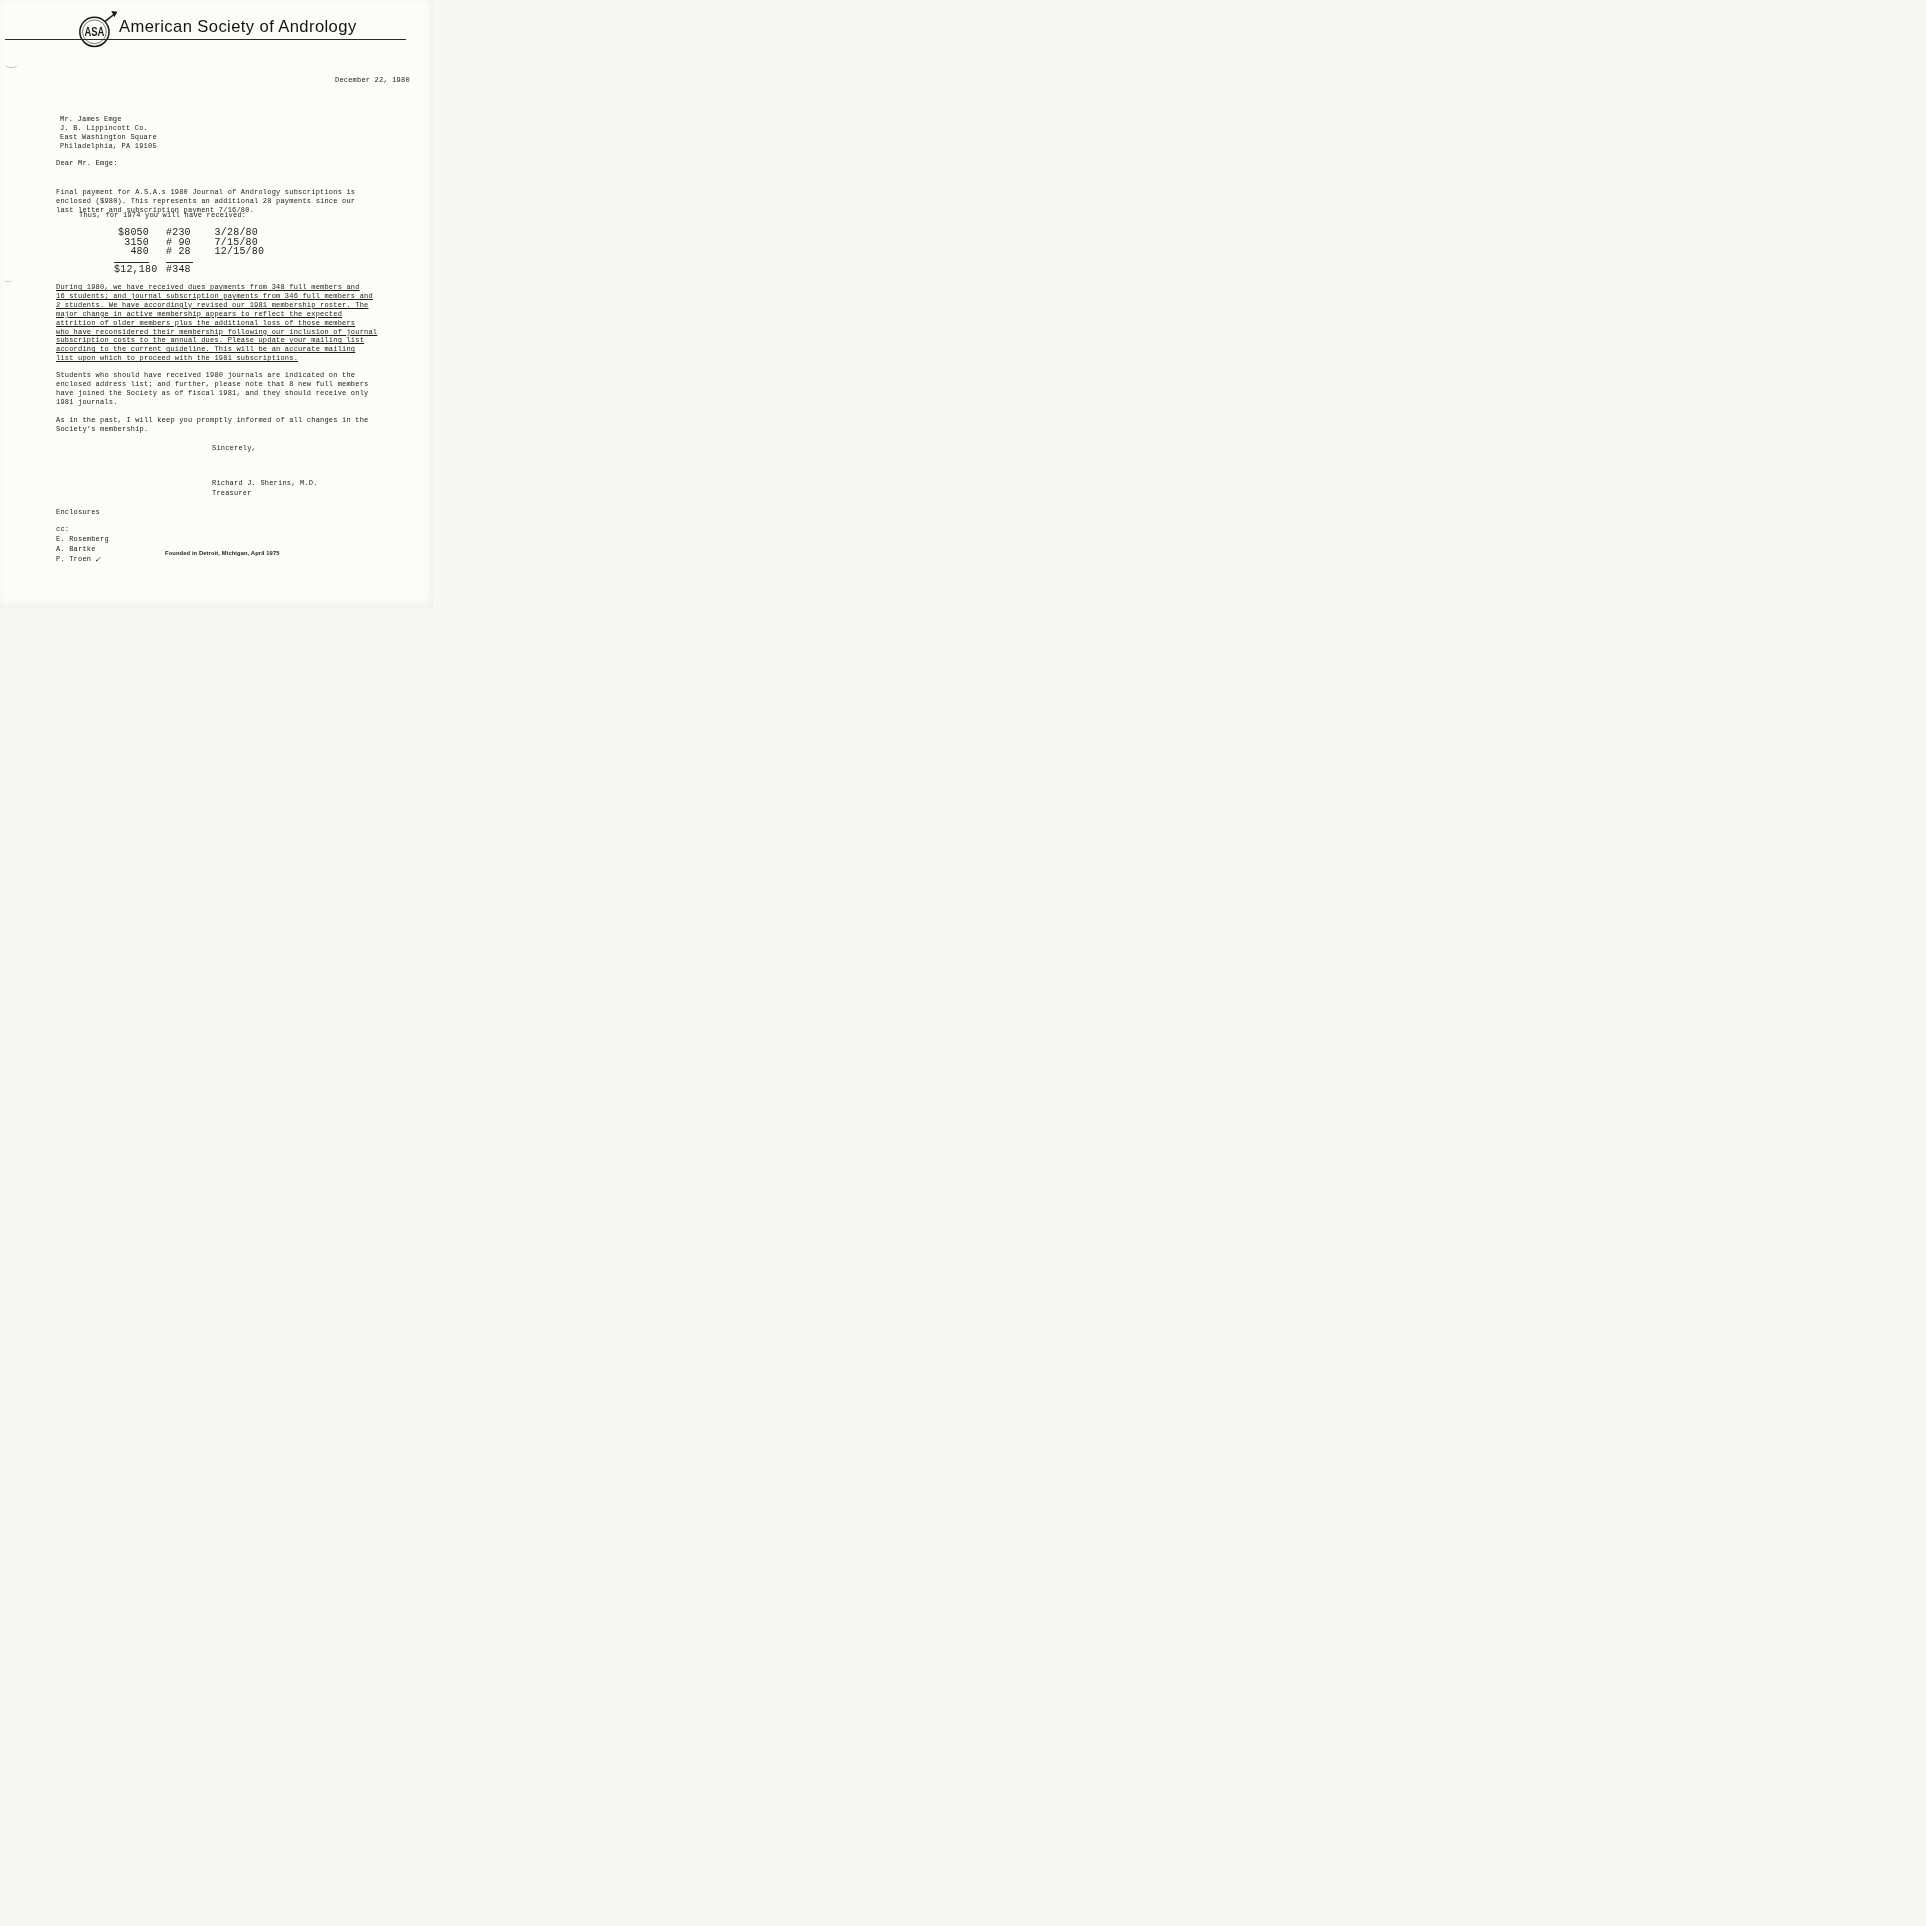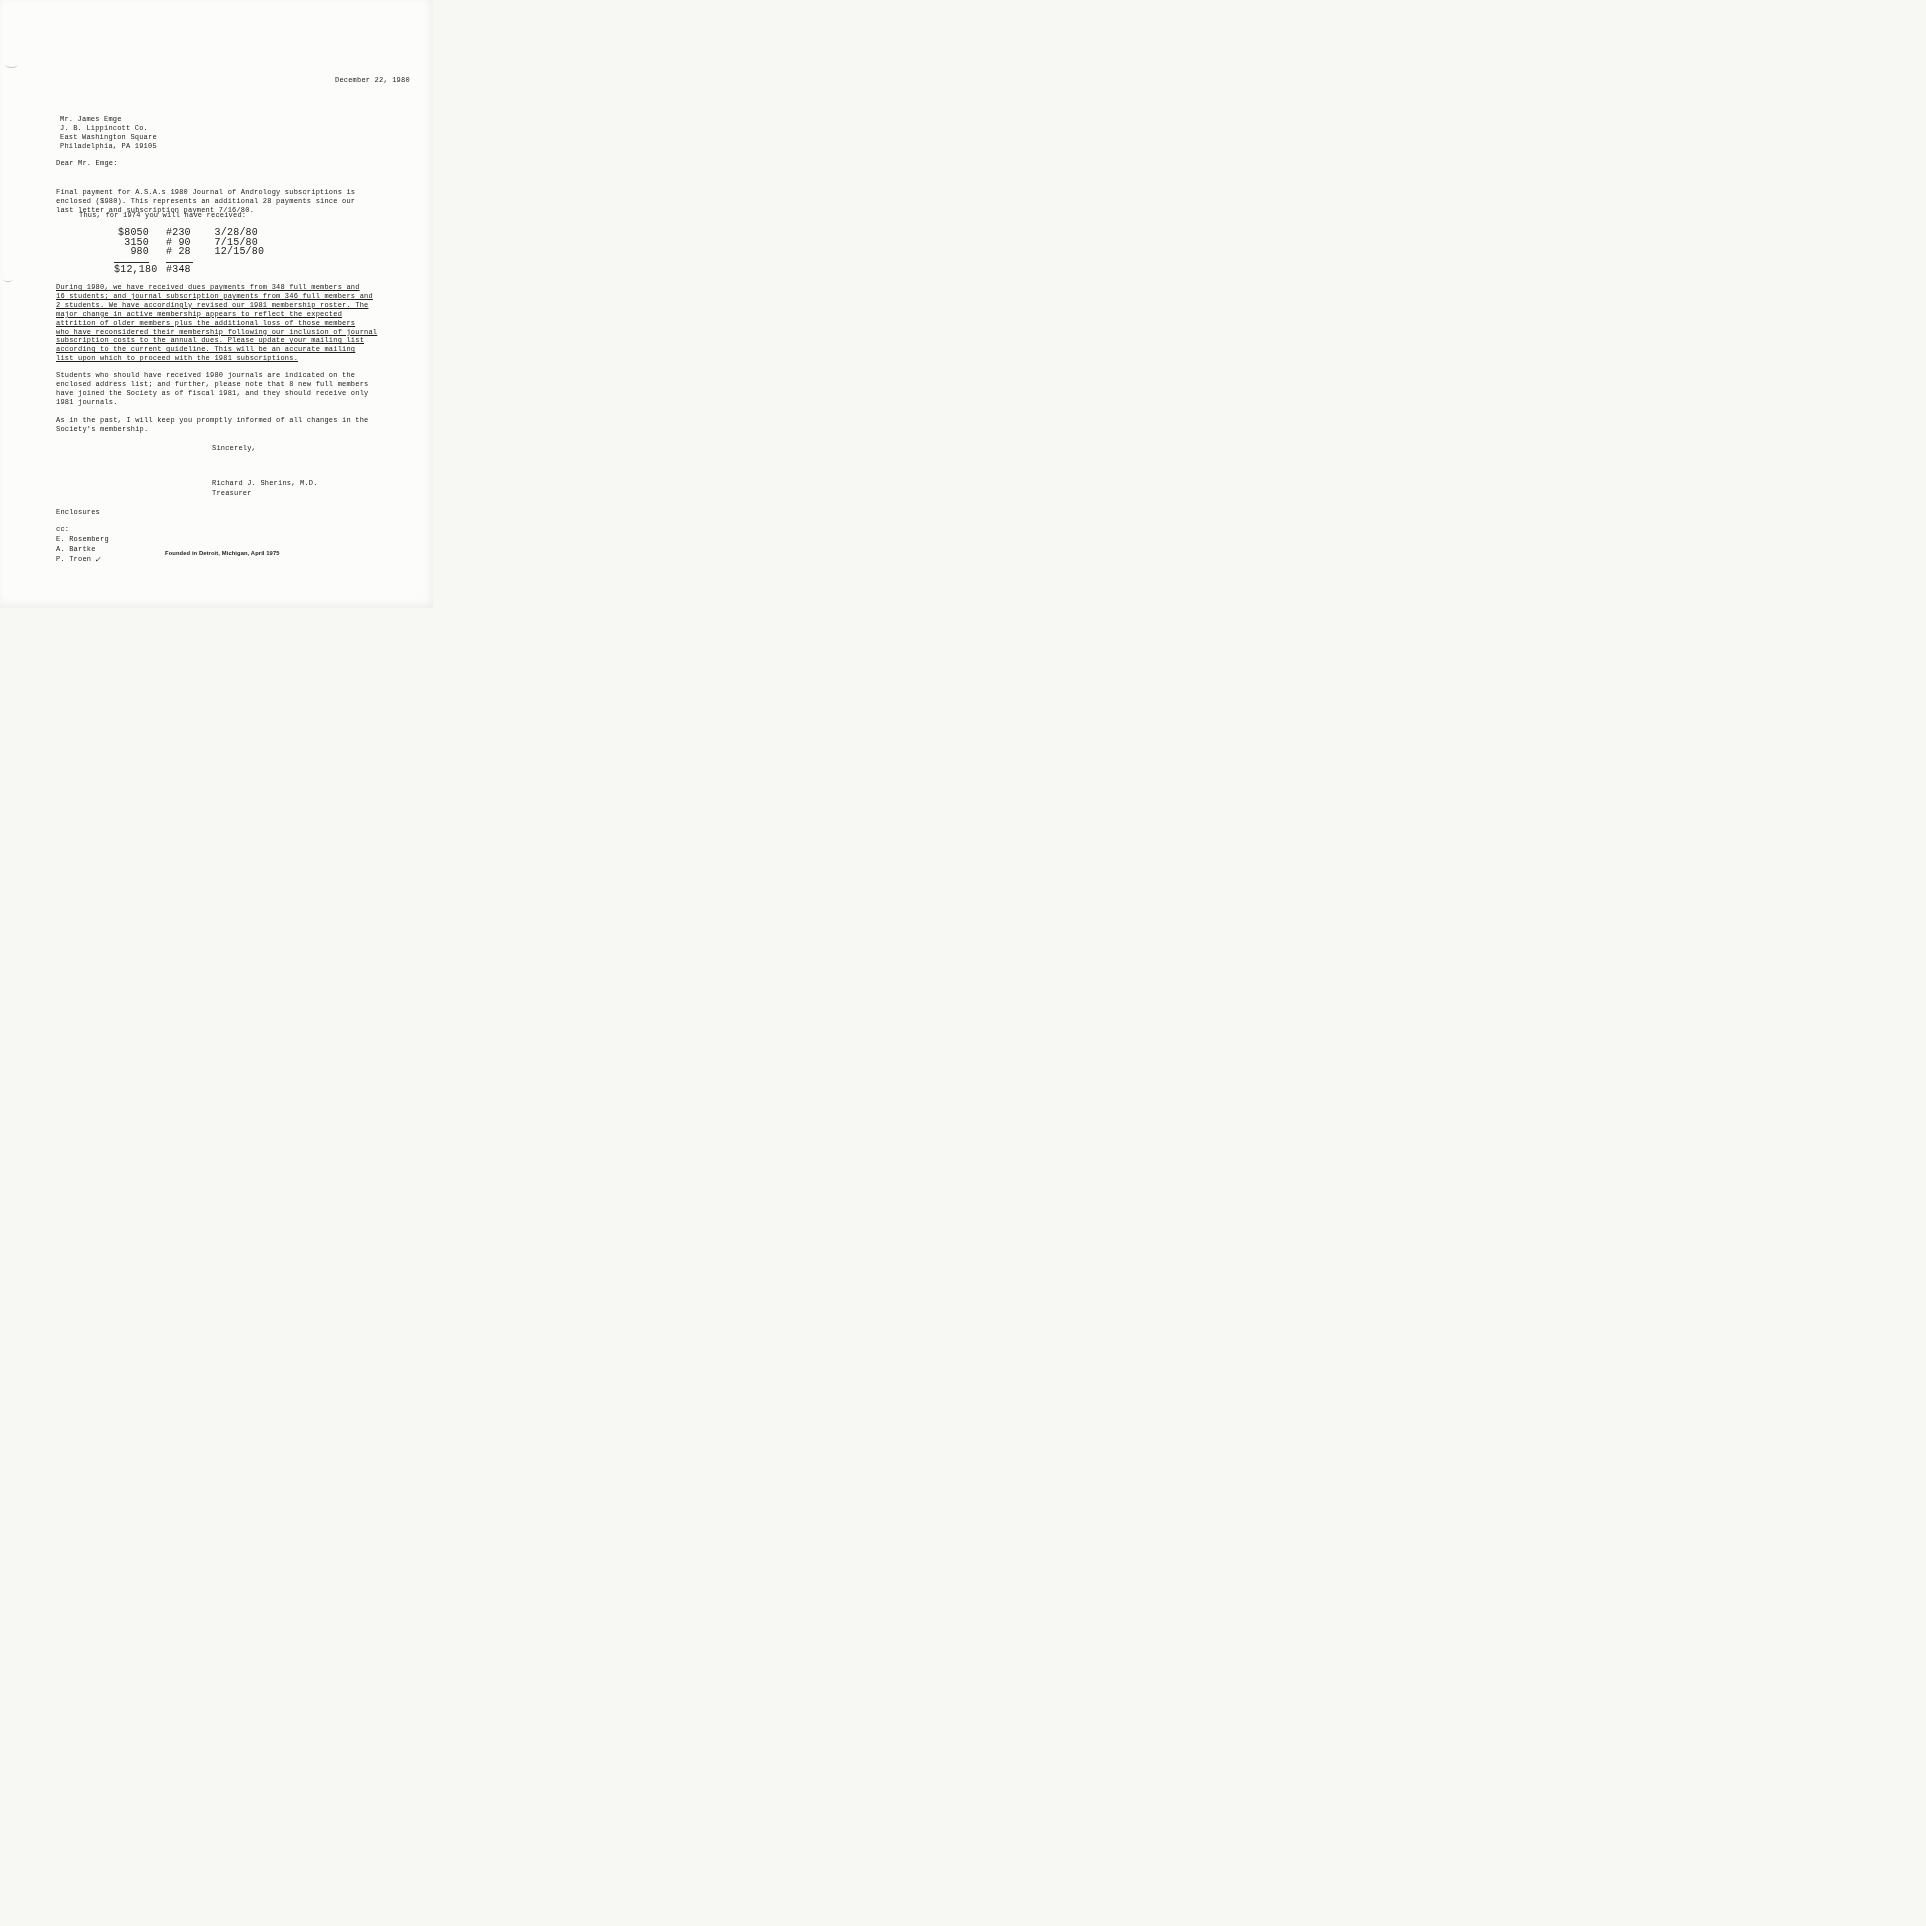--- a/index.html
+++ b/index.html
@@ -61,20 +61,31 @@
   
   .artifact { position: absolute; border: 0; border-bottom: 0.8px solid #9a9a96; border-radius: 0 0 50% 50%; opacity: 0.55; }
   .artifact.a1 { left: 5.4px; top: 61px; width: 13px; height: 7px; }
   .artifact.a2 { left: 3.1px;  top: 276px; width: 10px; height: 6.2px; }
 </style>
 </head>
 <body>
 
 <div class="page">
 
+  <header class="letterhead">
+    <svg class="logo" width="43" height="39" viewBox="0 0 112 100" aria-hidden="true">
+      <circle cx="48" cy="56" r="38" fill="none" stroke="#1a1a1a" stroke-width="4"></circle>
+      <circle cx="48" cy="56" r="31" fill="none" stroke="#1a1a1a" stroke-width="1.5"></circle>
+      <line x1="76" y1="29" x2="101" y2="9" stroke="#1a1a1a" stroke-width="4"></line>
+      <polygon points="92,2 108,4 100,18" fill="#1a1a1a"></polygon>
+      <text x="48" y="67" text-anchor="middle" font-family="Liberation Sans, sans-serif" font-size="33" font-weight="bold" fill="#1a1a1a" textLength="52" lengthAdjust="spacingAndGlyphs">ASA</text>
+    </svg>
+    <div class="org-name">American Society of Andrology</div>
+    <div class="head-rule"></div>
+  </header>
 
   <div class="artifact a1"></div>
   <div class="artifact a2"></div>
 
   <div class="date-line mono">December 22, 1980</div>
 
   <div class="recipient mono pre">Mr. James Emge
 J. B. Lippincott Co.
 East Washington Square
 Philadelphia, PA 19105</div>
@@ -92,21 +103,21 @@
       <span class="c-amt">$8050</span>
       <span class="c-cnt">#230</span>
       <span class="c-date">3/28/80</span>
     </div>
     <div class="trow">
       <span class="c-amt">3150</span>
       <span class="c-cnt"># 90</span>
       <span class="c-date">7/15/80</span>
     </div>
     <div class="trow">
-      <span class="c-amt">980</span>
+      <span class="c-amt">480</span>
       <span class="c-cnt"># 28</span>
       <span class="c-date">12/15/80</span>
     </div>
     <div class="trow rules">
       <span class="c-amt"></span>
       <span class="c-cnt"></span>
     </div>
     <div class="trow totals">
       <span class="c-amt">$12,180</span>
       <span class="c-cnt">#348</span>

